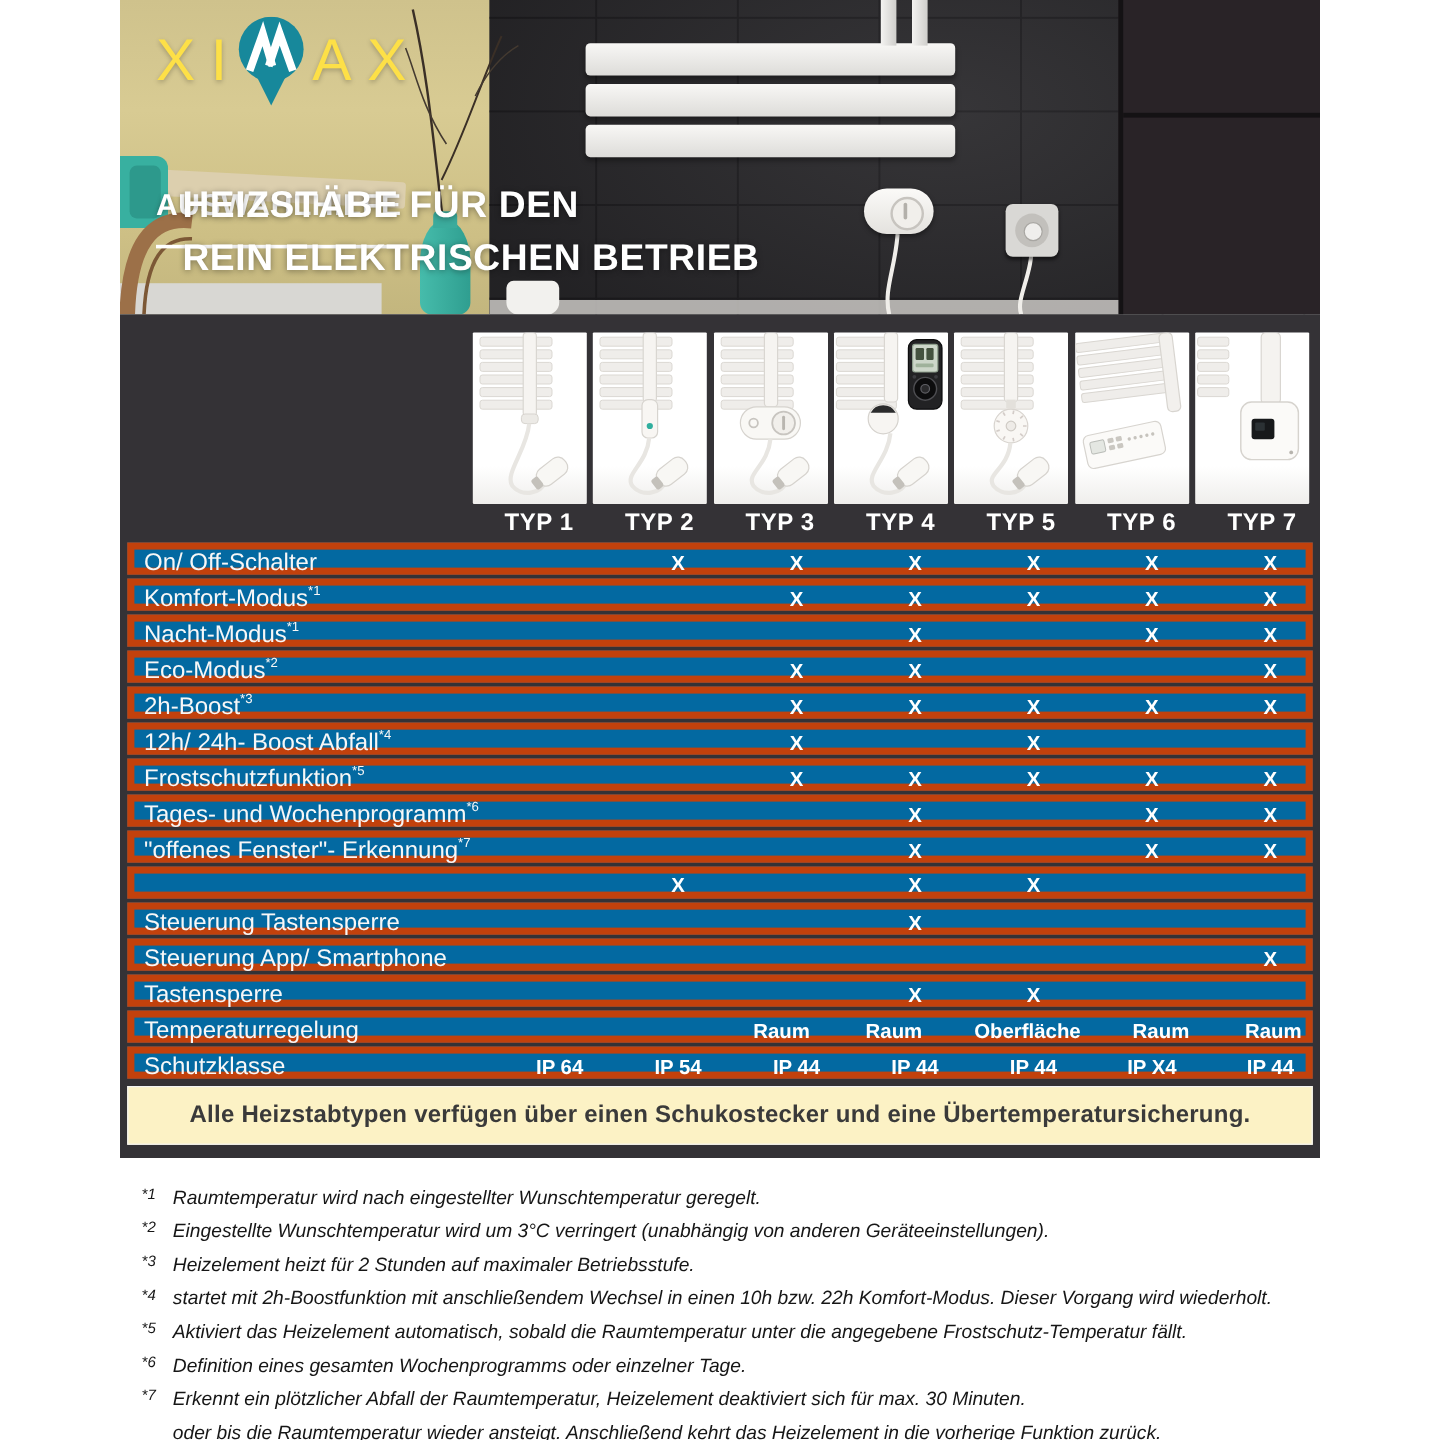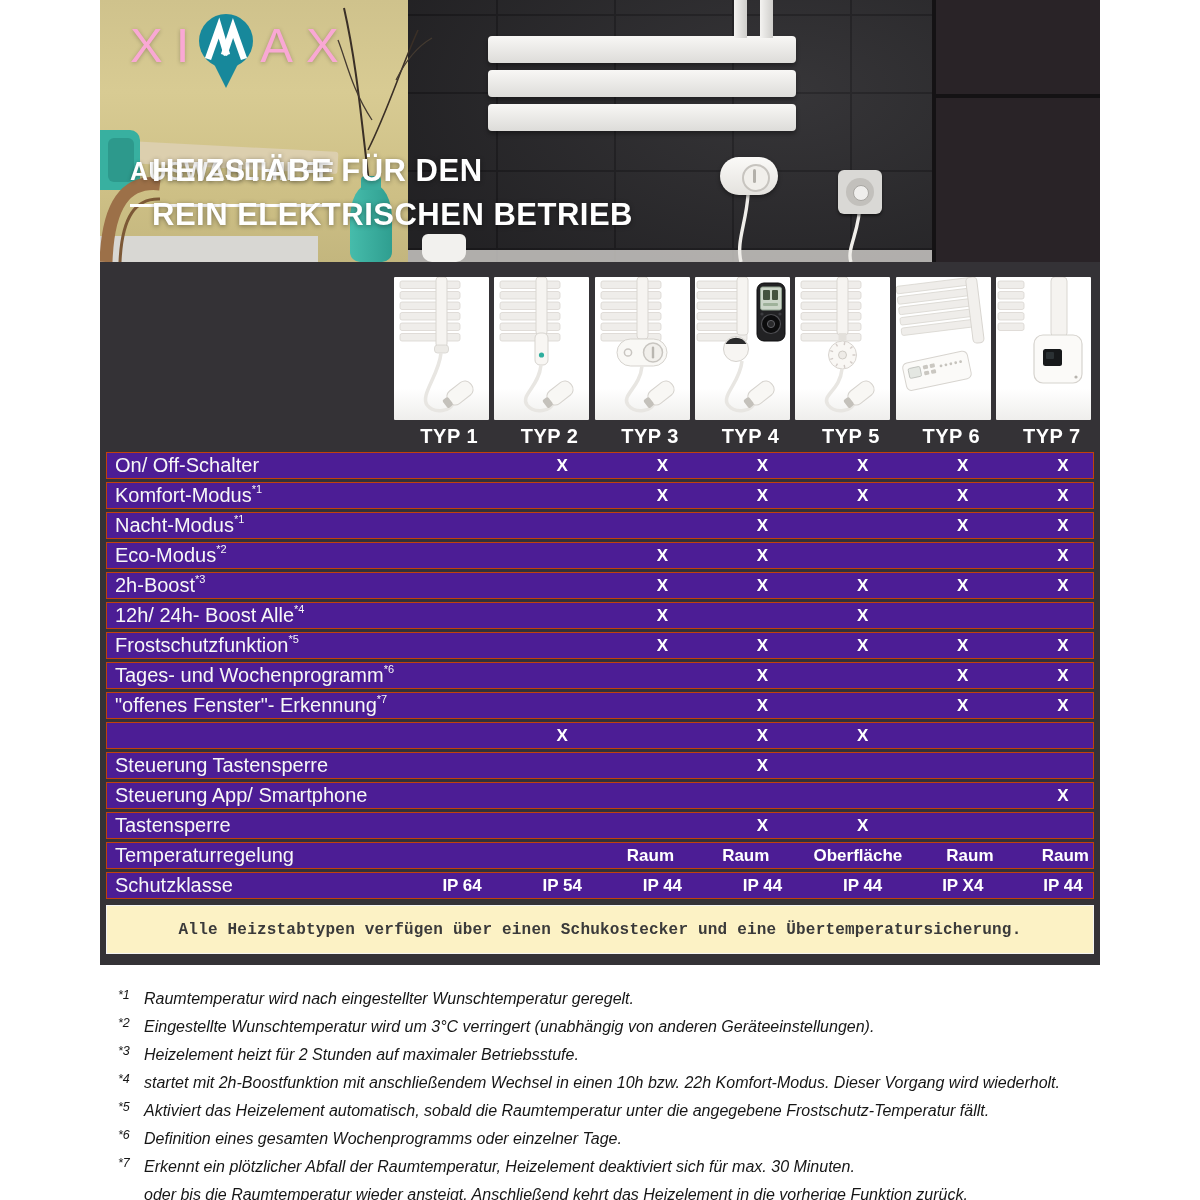--- a/index.html
+++ b/index.html
@@ -37,49 +37,49 @@
              background:linear-gradient(180deg,#fbfaf8,#e4e2de);box-shadow:0 2px 4px rgba(0,0,0,.4);}
   .heat-elem .dial{position:absolute;right:8px;top:7px;width:24px;height:24px;border-radius:50%;
                    border:2px solid #c7c4bf;background:#f1efeb;}
   .heat-elem .dial::after{content:"";position:absolute;left:9px;top:3px;width:3px;height:14px;background:#b3b0aa;border-radius:2px;}
   .outlet{position:absolute;left:738px;top:170px;width:44px;height:44px;background:#d9d8d5;border-radius:6px;
           box-shadow:0 2px 3px rgba(0,0,0,.5);}
   .outlet .socket{position:absolute;left:8px;top:8px;width:28px;height:28px;border-radius:50%;background:#c2c0bc;}
   .outlet .socket::after{content:"";position:absolute;left:7px;top:7px;width:14px;height:14px;border-radius:50%;background:#efeeec;border:1px solid #a8a6a2;}
   .hero-decor{position:absolute;left:0;top:0;}
 
-  .logo{position:absolute;left:30px;top:12px;display:flex;align-items:flex-start;color:#f9a8d4;
+  .logo{position:absolute;left:30px;top:12px;display:flex;align-items:center;color:#fde047;
         font-size:49px;font-weight:400;letter-spacing:13px;line-height:66px;
         text-shadow:0 1px 4px rgba(0,0,0,.25);}
   .logo svg{margin:2px 6px 0 -4px;}
   .kicker{position:absolute;left:30px;top:113px;color:#fff;font-size:25px;font-weight:bold;
           letter-spacing:.5px;border-bottom:3px solid #fff;padding-bottom:18px;
           text-shadow:0 1px 4px rgba(0,0,0,.35);margin-top:44px;}
   .hero-title{position:absolute;left:32px;top:149px;color:#fff;font-size:31px;font-weight:bold;
               line-height:44px;letter-spacing:.5px;text-shadow:0 1px 5px rgba(0,0,0,.4);margin-left:20px;}
 
   
   .panel{position:absolute;left:100px;top:262px;width:1000px;height:703px;background:#343236;
          box-sizing:border-box;padding-top:15px;}
   .grid7{display:grid;grid-template-columns:285px repeat(7,1fr);margin:0 6px;}
   .pcell{display:flex;justify-content:center;}
   .pbox{width:95px;height:143px;background:linear-gradient(#ffffff 78%,#efeeec);border-radius:1px;overflow:hidden;}
   .plabels{height:32px;align-items:center;gap:16px;}
   .plabel{color:#fff;font-size:20px;font-weight:bold;text-align:center;letter-spacing:.5px;}
 
   .rows{margin-top:0;}
-  .trow{height:27px;margin-bottom:3px;border:1px solid #c2410c;background:#4c1d95;
+  .trow{height:27px;margin-bottom:3px;border:6px solid #c2410c;background:#0369a1;
         align-items:center;box-sizing:border-box;gap:40px;}
   .tlabel{color:#f7f7f7;font-size:20px;padding-left:8px;white-space:nowrap;}
   .tlabel sup{font-size:11px;position:relative;top:-1px;letter-spacing:0;}
   .tval{color:#fff;font-size:17px;font-weight:bold;text-align:center;}
 
   .note{height:47px;margin:6px 6px 0 6px;background:#fcf2c5;border:1px solid #f4f4f2;
         display:flex;align-items:center;justify-content:center;}
-  .note span{color:#3a3a3a;font-size:16px;font-weight:bold;letter-spacing:.2px;font-family:Liberation Mono, monospace;}
+  .note span{color:#3a3a3a;font-size:20px;font-weight:bold;letter-spacing:.2px;}
 
   
   .footnotes{position:absolute;left:118px;top:988px;width:990px;color:#161616;}
   .fn{display:flex;line-height:22px;margin-bottom:6px;font-style:italic;font-size:16px;
       font-family:"Liberation Sans",sans-serif;}
   .fnmark{flex:0 0 26px;font-size:12.5px;position:relative;top:-4px;}
   .fn.cont .fnmark{visibility:hidden;}
 </style>
 </head>
 <body>
@@ -345,21 +345,21 @@
           <div class="tlabel"><span>2h-Boost</span><sup>*3</sup></div>
           <div class="tval"></div>
           <div class="tval"></div>
           <div class="tval">X</div>
           <div class="tval">X</div>
           <div class="tval">X</div>
           <div class="tval">X</div>
           <div class="tval">X</div>
         </div>
         <div class="grid7 trow">
-          <div class="tlabel"><span>12h/ 24h- Boost Alle</span><sup>*4</sup></div>
+          <div class="tlabel"><span>12h/ 24h- Boost Abfall</span><sup>*4</sup></div>
           <div class="tval"></div>
           <div class="tval"></div>
           <div class="tval">X</div>
           <div class="tval"></div>
           <div class="tval">X</div>
           <div class="tval"></div>
           <div class="tval"></div>
         </div>
         <div class="grid7 trow">
           <div class="tlabel"><span>Frostschutzfunktion</span><sup>*5</sup></div>

